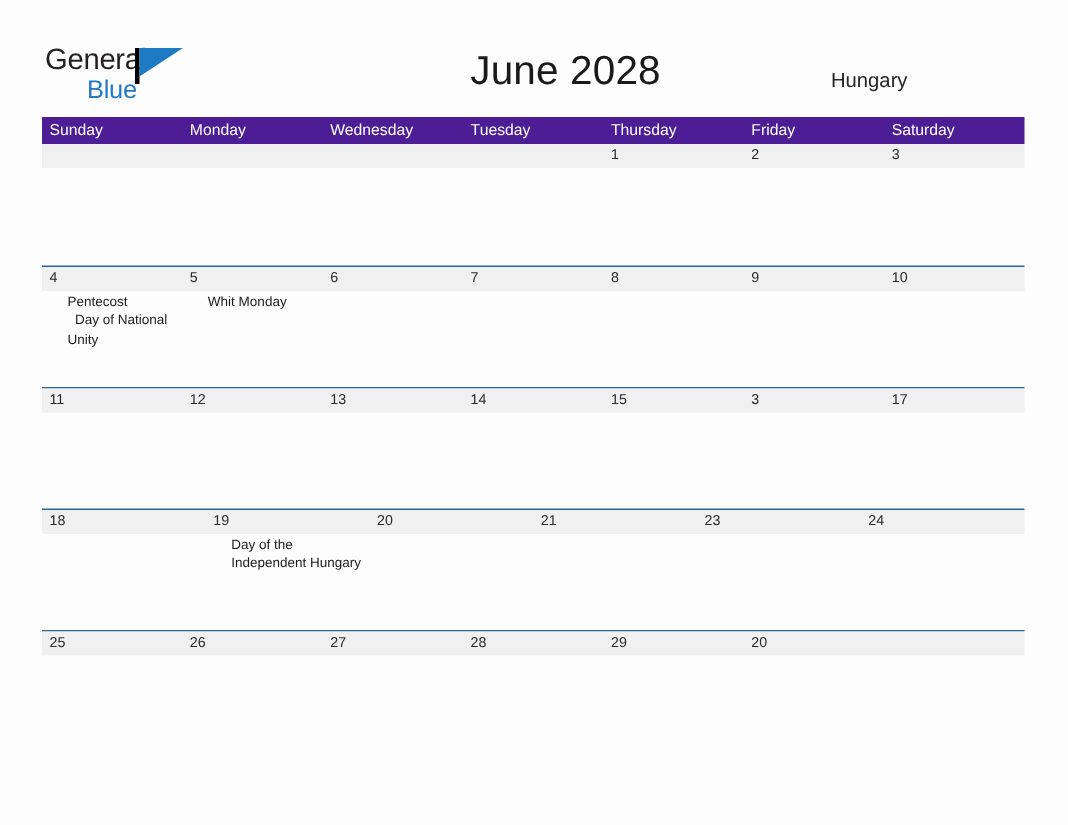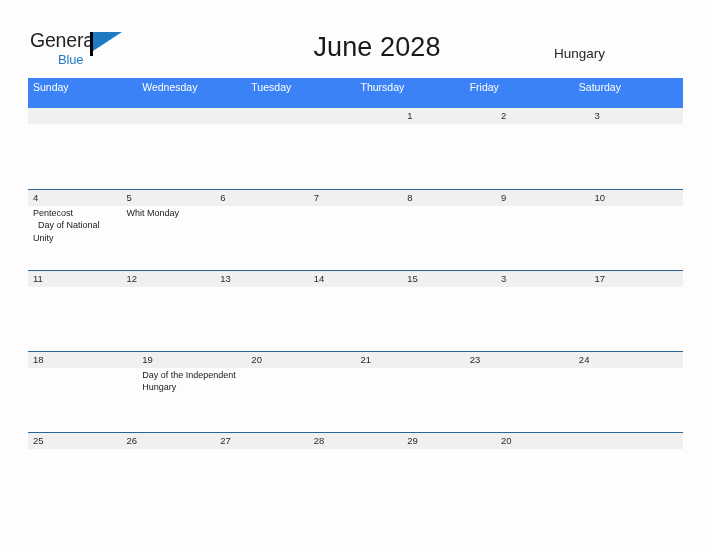--- a/index.html
+++ b/index.html
@@ -38,21 +38,21 @@
     font-size: 19.5px;
     color: #231f20;
     letter-spacing: -0.2px;
     line-height: 21px;
     white-space: nowrap;
   }
   #logo-blue {
     position: absolute;
     left: 28px;
     top: 19px;
-    font-size: 13px;
+    font-size: 17px;
     color: #1f7ac4;
     letter-spacing: -0.2px;
     line-height: 21px;
     white-space: nowrap;
   }
   #logo-flagpole {
     position: absolute;
     left: 60px;
     top: 2px;
     width: 2.5px;
@@ -95,22 +95,22 @@
   #calendar {
     position: absolute;
     left: 28px;
     top: 78px;
     width: 655px;
   }
 
   #weekday-header {
     display: flex;
     width: 655px;
-    height: 30px;
-    background: #3b82f6;
+    height: 18px;
+    background: #4c1d95;
   }
   .weekday-cell {
     flex: 1 1 0;
     color: #ffffff;
     font-size: 10.5px;
     line-height: 19px;
     padding-left: 5px;
     box-sizing: border-box;
     white-space: nowrap;
     overflow: hidden;
@@ -151,20 +151,21 @@
   }
   .day-number {
     font-size: 9.5px;
     color: #2a2a2a;
     line-height: 16px;
     height: 16px;
     display: block;
   }
   .events {
     margin-top: 1px;
+    margin-left: 12px;
   }
   .event {
     font-size: 9px;
     color: #1a1a1a;
     line-height: 12.3px;
     word-wrap: break-word;
   }
   .event.indented {
     text-indent: 5px;
   }
@@ -187,20 +188,21 @@
   <div id="page-title">June 2028</div>
 
   <div id="country-label">Hungary</div>
 
 </div>
 
 <div id="calendar">
 
   <div id="weekday-header">
     <div class="weekday-cell">Sunday</div>
+    <div class="weekday-cell">Monday</div>
     <div class="weekday-cell">Wednesday</div>
     <div class="weekday-cell">Tuesday</div>
     <div class="weekday-cell">Thursday</div>
     <div class="weekday-cell">Friday</div>
     <div class="weekday-cell">Saturday</div>
   </div>
 
   <div id="weeks-container">
       <div class="week-row">
         <div class="numstrip"></div>

